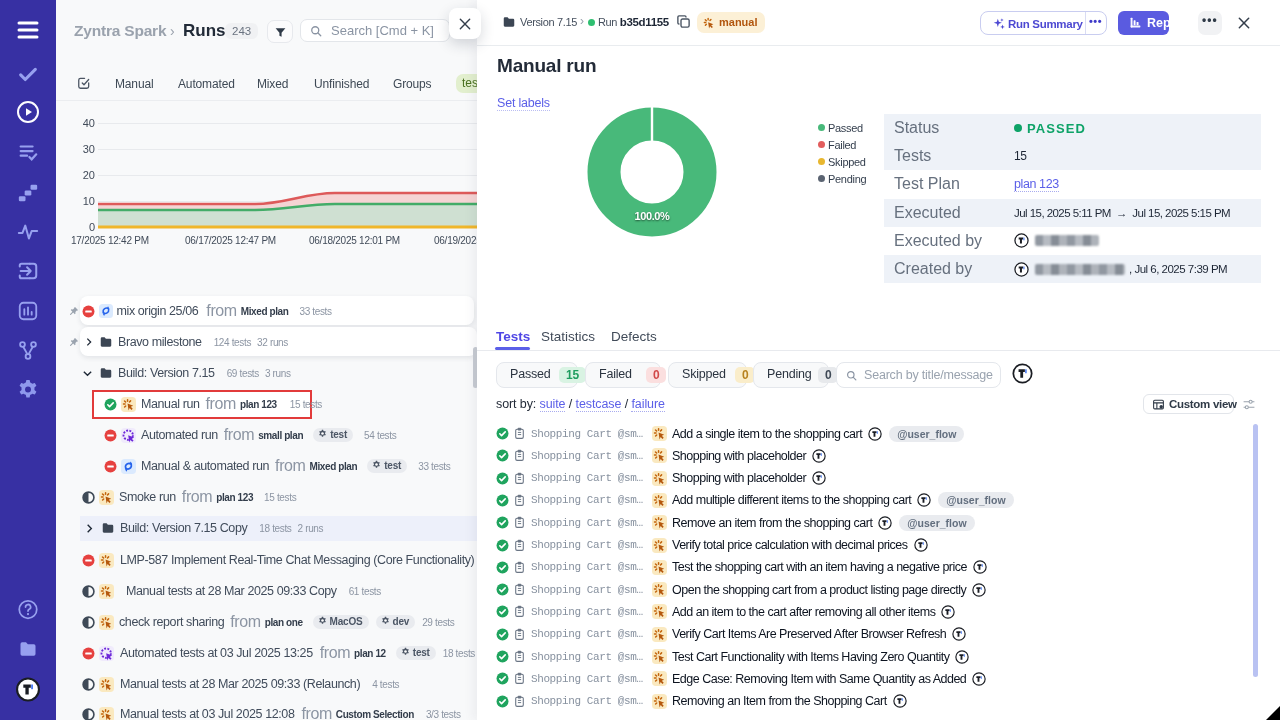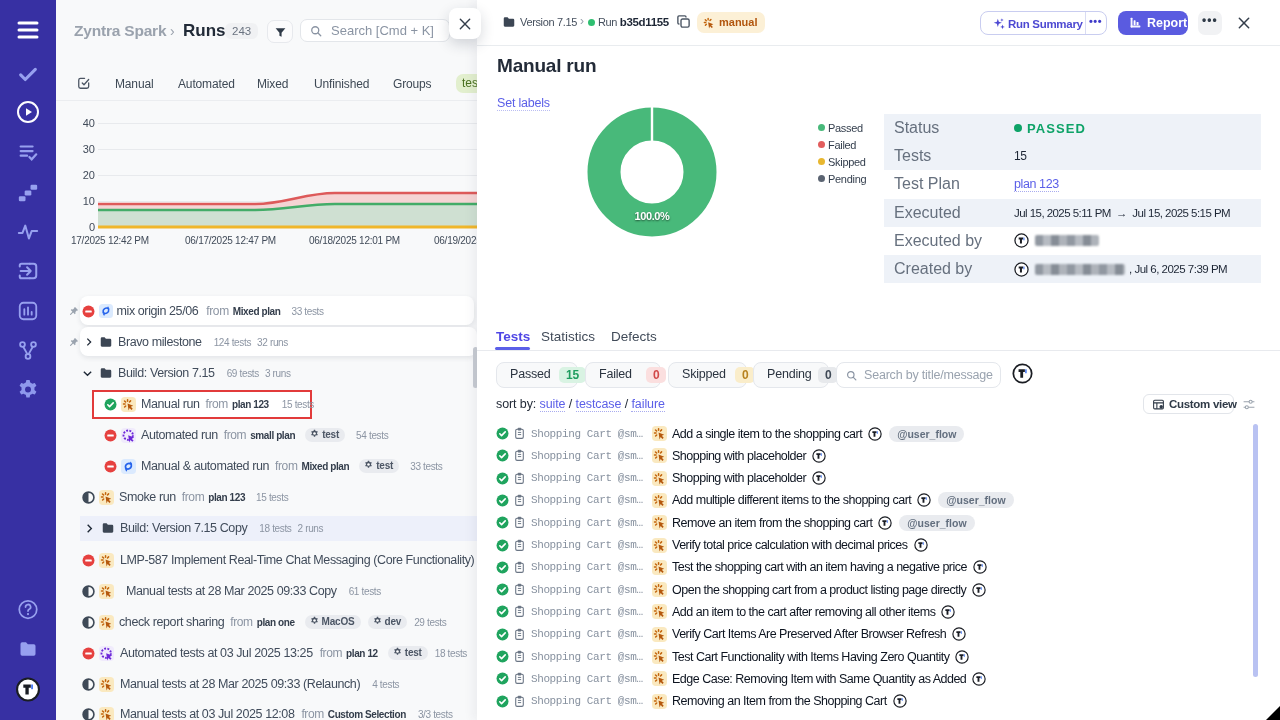--- a/index.html
+++ b/index.html
@@ -15,34 +15,34 @@
 #leftpanel { position:absolute; left:56px; top:0; width:421px; height:720px; background:#f8f9fa; }
 .crumb-gray { color:#9aa2ad; font-size:15.5px; font-weight:600; letter-spacing:-0.2px; }
 .crumb-dark { color:#222b38; font-size:17px; font-weight:700; }
 .badge243 { position:absolute; left:169px; top:23px; background:#f0f1f3; border-radius:6px; color:#6a7380; font-size:11.5px; padding:2px 7px; }
 #filterbtn { position:absolute; left:211px; top:20px; width:26px; height:23px; background:#fbfbfc; border:1px solid #e7e9ed; border-radius:7px; }
 #lsearch { position:absolute; left:244px; top:19px; width:150px; height:23px; background:#fff; border:1px solid #e3e6ea; border-radius:7px; color:#8a94a3; font-size:13px; line-height:21px; padding-left:30px; }
 #xfloat { position:absolute; z-index:10; left:393px; top:8px; width:32px; height:31px; background:#fff; border-radius:8px; box-shadow:0 5px 14px rgba(30,40,60,.18); }
 .ltab { position:absolute; top:77px; font-size:12px; letter-spacing:-0.15px; color:#3e4955; }
 #ltabline { position:absolute; left:0; top:100px; width:421px; height:1px; background:#ebedf0; }
 .trow-title { font-size:12.5px; letter-spacing:-0.4px; color:#414c5b; }
-.trow-from { font-size:12px; letter-spacing:-0.4px; color:#8c95a3; }
+.trow-from { font-size:16px; letter-spacing:-0.4px; color:#8c95a3; }
 .trow-plan { font-size:10px; letter-spacing:-0.4px; color:#333d4b; font-weight:700; }
 .trow-count { font-size:10px; letter-spacing:-0.35px; color:#8c95a3; }
 .pill { display:inline-block; background:#e9ebef; border-radius:9px; font-size:10px; letter-spacing:-0.2px; color:#4c5665; padding:1px 6px 2px 5px; font-weight:600; }
 .row { position:absolute; left:0; width:500px; height:26px; display:flex; align-items:center; white-space:nowrap; }
 
 
 #rightpanel { position:absolute; left:477px; top:0; width:803px; height:720px; background:#fff; box-shadow:-4px 0 10px rgba(30,40,60,.06); }
 .rp { position:absolute; }
 .hdrtxt { font-size:11px; letter-spacing:-0.35px; color:#46505e; }
 #manualbadge { position:absolute; left:220px; top:12px; height:21px; background:#fcf0d6; border-radius:7px; color:#b2560e; font-size:11px; font-weight:700; padding:4px 7px 0 22px; }
 .btn { position:absolute; top:11px; height:24px; border-radius:8px; font-size:13px; }
 #runsum { left:503px; width:127px; background:#fff; border:1px solid #c9cdf0; color:#4d49d2; font-weight:600; }
-#reportbtn { left:641px; width:70px; background:#5a5be0; color:#fff; font-weight:600; }
+#reportbtn { left:641px; width:51px; background:#5a5be0; color:#fff; font-weight:600;border-radius:6px; }
 #dotsbtn { left:721px; width:24px; background:#f1f2f4; border-radius:7px; }
 .tbl-label { font-size:16px; color:#66707e; }
 .tbl-val { font-size:12px; color:#1d2635; letter-spacing:-0.4px; }
 .shaded { background:#eef2f8; }
 .rtab { position:absolute; top:329px; font-size:13.5px; color:#414b59; }
 .chip { position:absolute; top:362px; height:26px; background:#f8f9fa; border:1px solid #e4e7ec; border-radius:8px; font-size:12.5px; letter-spacing:-0.2px; color:#2b3440; font-weight:400; }
 .chipbadge { display:inline-block; border-radius:5px; font-size:12px; font-weight:600; padding:1px 7px; margin-left:8px; position:relative; top:-1px;}
 .link { color:#5b5fe8; border-bottom:1px dotted #a8abef; }
 .testrow { position:absolute; left:19px; height:22px; display:flex; align-items:center; }
 .legdot { width:7px; height:7px; border-radius:50%; display:inline-block; }

